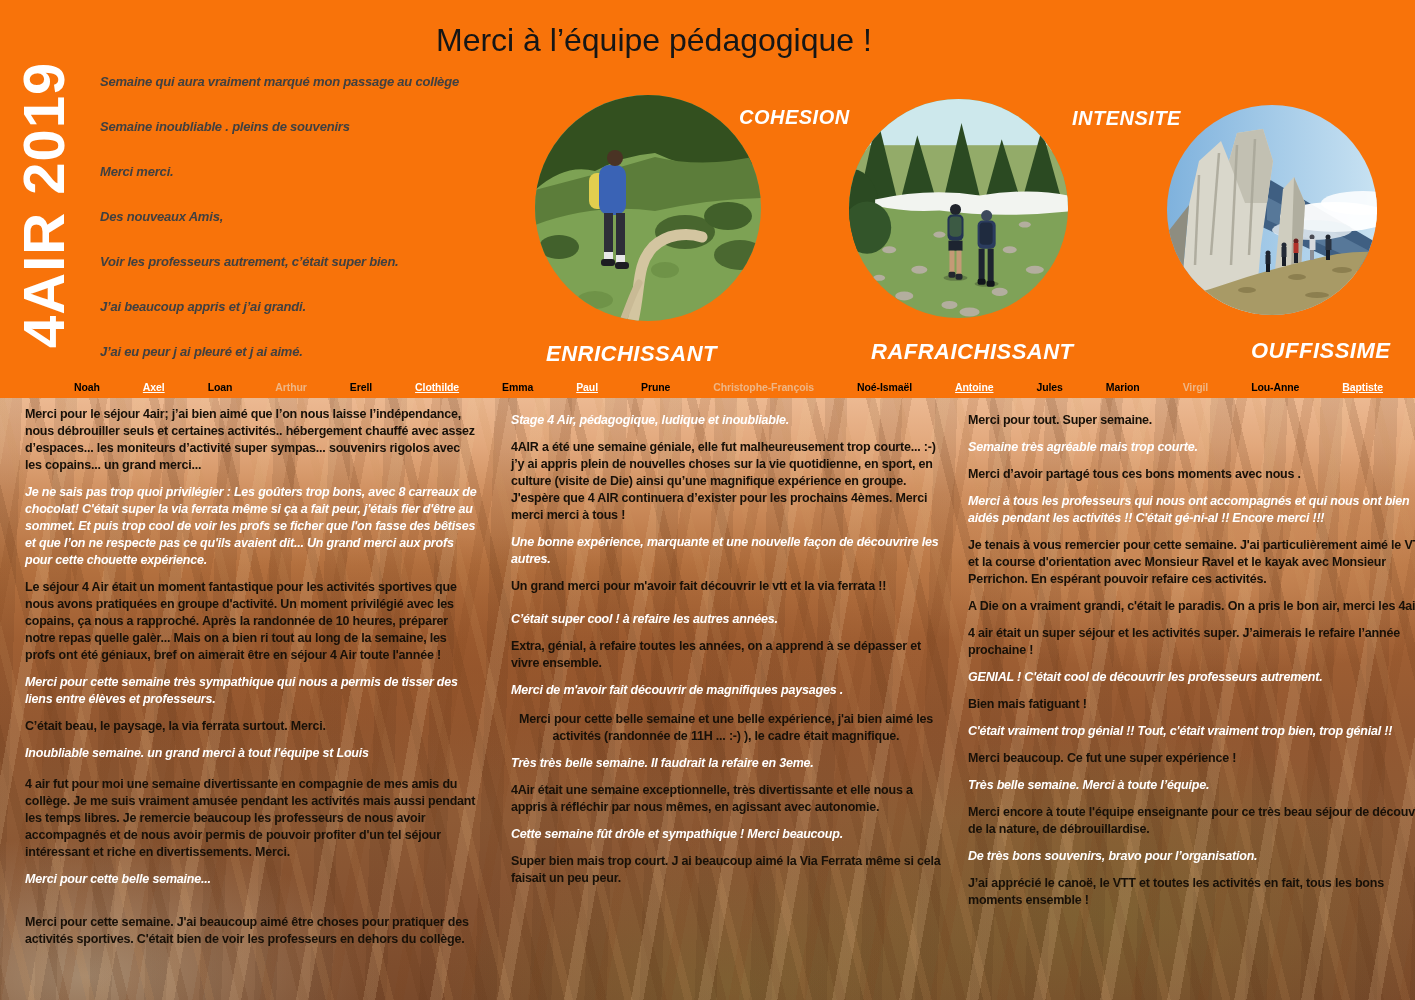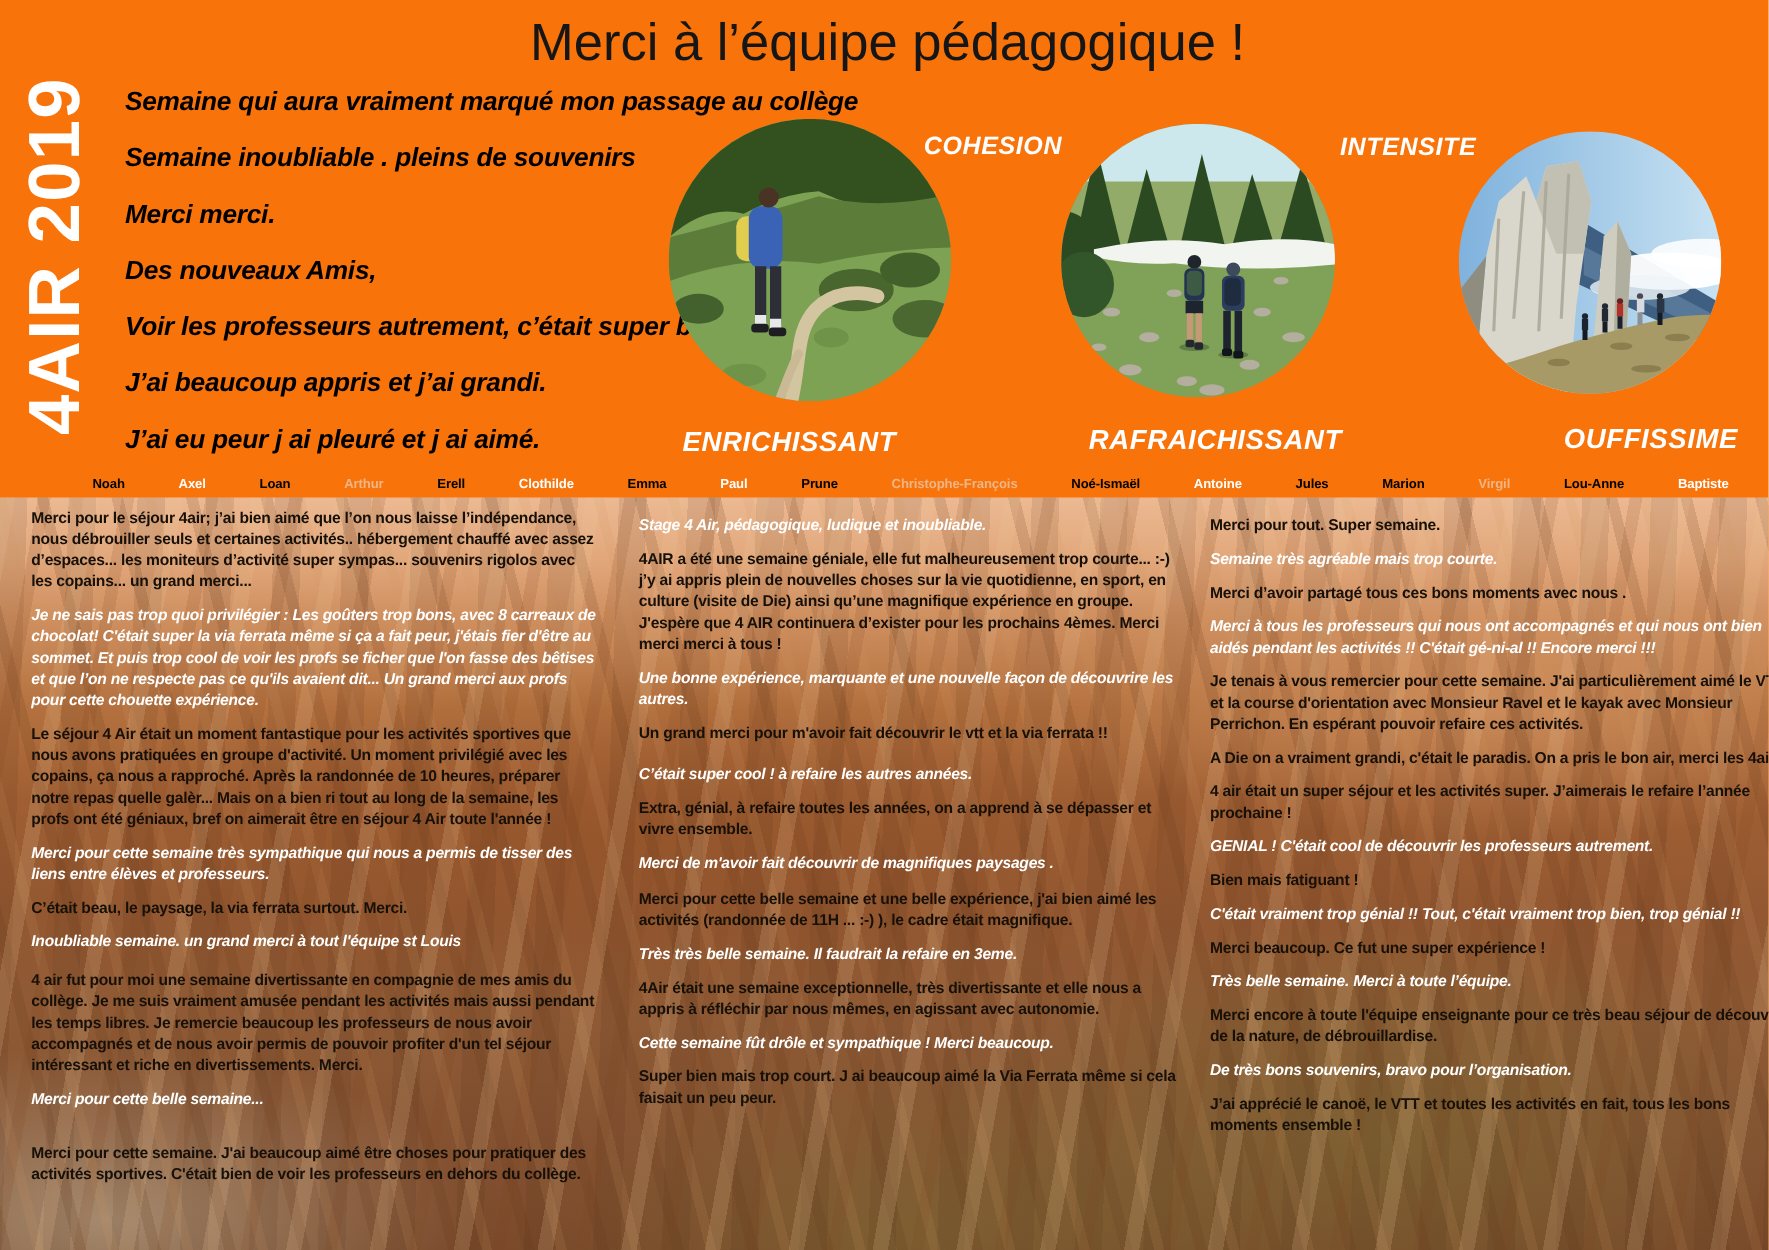--- a/index.html
+++ b/index.html
@@ -9,30 +9,30 @@
     font-family:"Liberation Sans", sans-serif;
   }
   
   .vtitle{
     position:absolute;left:10px;top:8px;height:340px;
     writing-mode:vertical-rl;transform:rotate(180deg);
     color:#fff;font-weight:700;font-size:58px;letter-spacing:1px;white-space:nowrap;
   }
   
   .title{
-    position:absolute;left:424px;top:10px;margin:0;
-    font-size:42px;font-weight:400;color:#161616;letter-spacing:0;
+    position:absolute;left:424px;top:10px;margin:12px;
+    font-size:32px;font-weight:400;color:#161616;letter-spacing:0;
   }
   
   .quotes{
     position:absolute;left:100px;top:72px;width:430px;
     display:flex;flex-direction:column;gap:26px;
   }
   .iq{
-    color:#000000;font-weight:700;font-style:italic;font-size:21px;line-height:19px;
+    color:#404040;font-weight:700;font-style:italic;font-size:13px;line-height:19px;
     letter-spacing:-0.2px;white-space:nowrap;
   }
   
   .photo{position:absolute;border-radius:50%;overflow:hidden;}
   .photo svg{display:block;width:100%;height:100%;}
   .p1{left:535px;top:95px;width:226px;height:226px;}
   .p2{left:849px;top:99px;width:219px;height:219px;}
   .p3{left:1167px;top:105px;width:210px;height:210px;}
   
   .lbl{position:absolute;color:#fff;font-weight:700;letter-spacing:0.5px;font-style:italic;}
@@ -41,21 +41,21 @@
   .lbl.enrichissant{left:546px;top:341px;font-size:22px;}
   .lbl.rafraichissant{left:871px;top:339px;font-size:22px;}
   .lbl.ouffissime{left:1235px;top:338px;font-size:22px;margin-left:16px;}
   
   .names{
     position:absolute;left:38px;top:377px;right:6px;height:20px;
     white-space:nowrap;overflow:hidden;
   }
   .nm{font-weight:700;font-size:10.5px;letter-spacing:-0.1px;margin-right:7px;padding-left:36px;}
   .nm.dark{color:#000;}
-  .nm.white{color:#fff;}
+  .nm.white{color:#fff;text-decoration:underline;}
   .nm.tan{color:#EFB584;text-align:right;}
   
   .painting{
     position:absolute;left:0;top:398px;width:1415px;height:602px;
     background:
       repeating-linear-gradient(100deg, rgba(236,196,150,0.18) 0 12px, rgba(0,0,0,0) 12px 30px, rgba(124,66,28,0.15) 30px 40px, rgba(0,0,0,0) 40px 66px),
       repeating-linear-gradient(76deg, rgba(96,52,22,0.16) 0 9px, rgba(0,0,0,0) 9px 26px, rgba(205,150,95,0.14) 26px 34px, rgba(0,0,0,0) 34px 58px),
       repeating-linear-gradient(92deg, rgba(60,30,12,0.10) 0 22px, rgba(0,0,0,0) 22px 55px),
       radial-gradient(ellipse 420px 200px at 6% 96%, rgba(198,188,164,0.55), rgba(198,188,164,0) 70%),
       radial-gradient(ellipse 520px 260px at 78% 86%, rgba(118,116,52,0.45), rgba(118,116,52,0) 70%),
@@ -71,21 +71,21 @@
   .col-right{left:968px;width:472px;}
   .q{
     font-weight:700;font-size:12.5px;line-height:17px;letter-spacing:-0.2px;
     margin:0 0 10px 0;
   }
   .q.dark{color:#171008;}
   .q.light{color:#ffffff;font-style:italic;}
   .col-left .q:nth-child(7){margin-top:14px;}
   .col-left .q:nth-child(9){margin-top:26px;}
   .col-middle .q:nth-child(5){margin-top:16px;}
-  .col-middle .q:nth-child(8){margin-top:12px;}
+  .col-middle .q:nth-child(8){margin-top:12px;text-align:center;}
   .col-right .q:nth-child(6){margin-top:6px;}
 </style>
 </head>
 <body>
 
 <div id="page">
 
   <div class="vtitle">4AIR 2019</div>
 
   <h1 class="title">Merci à l’équipe pédagogique !</h1>

